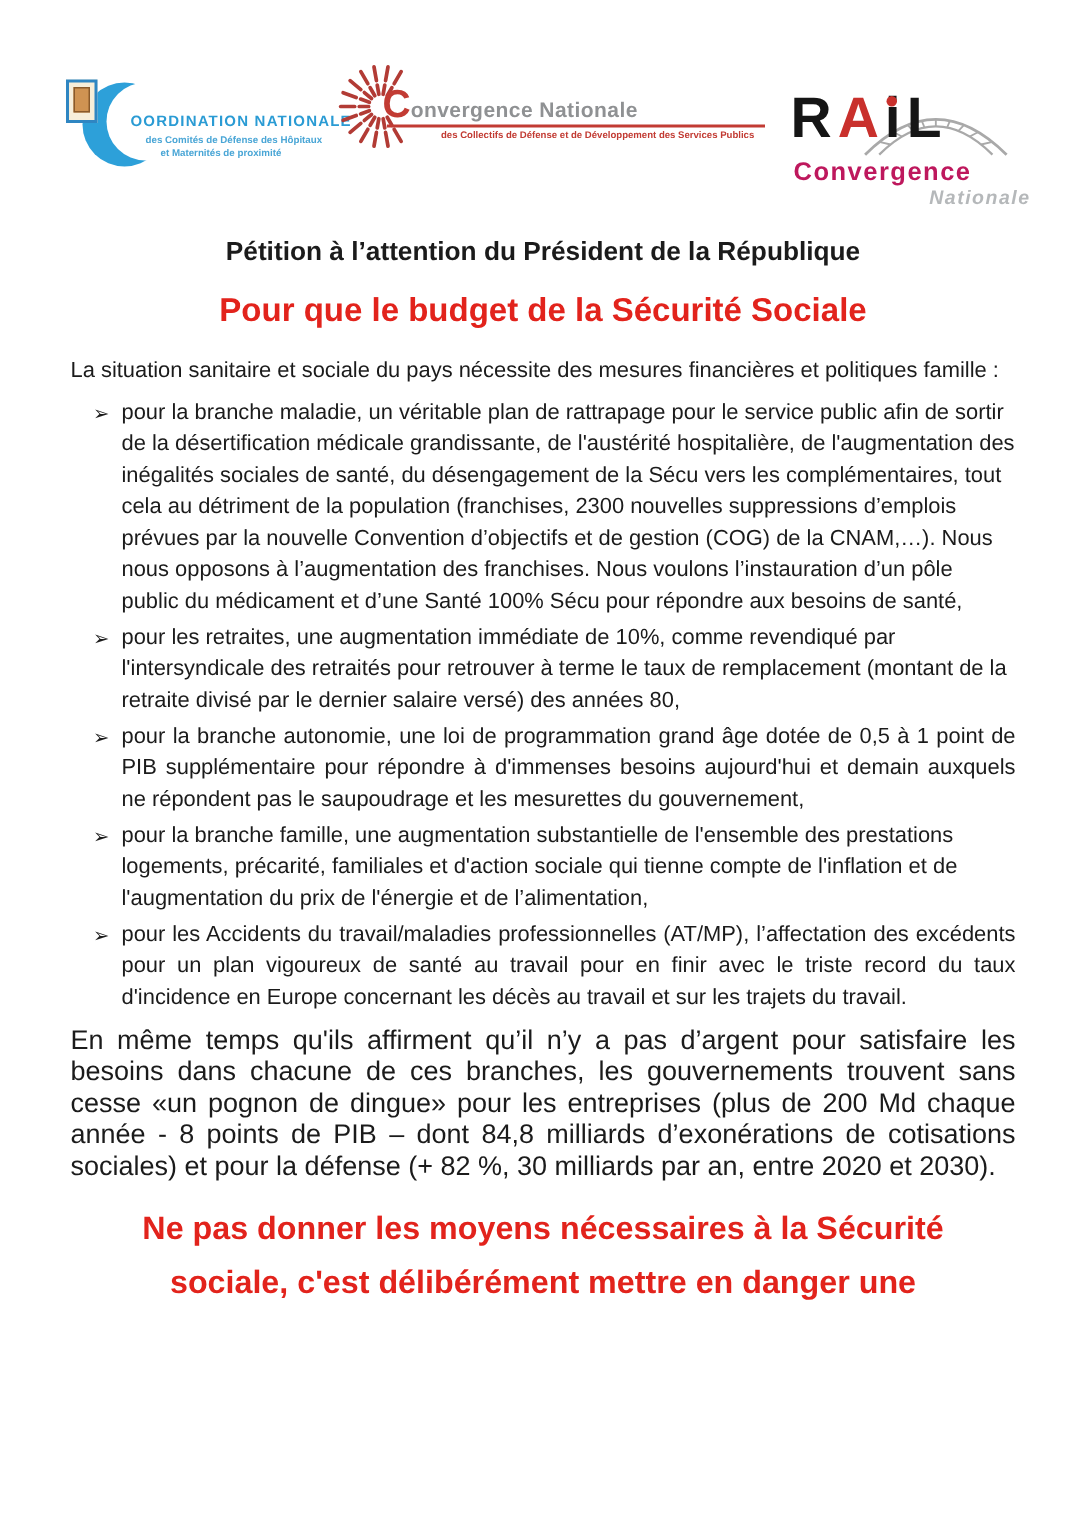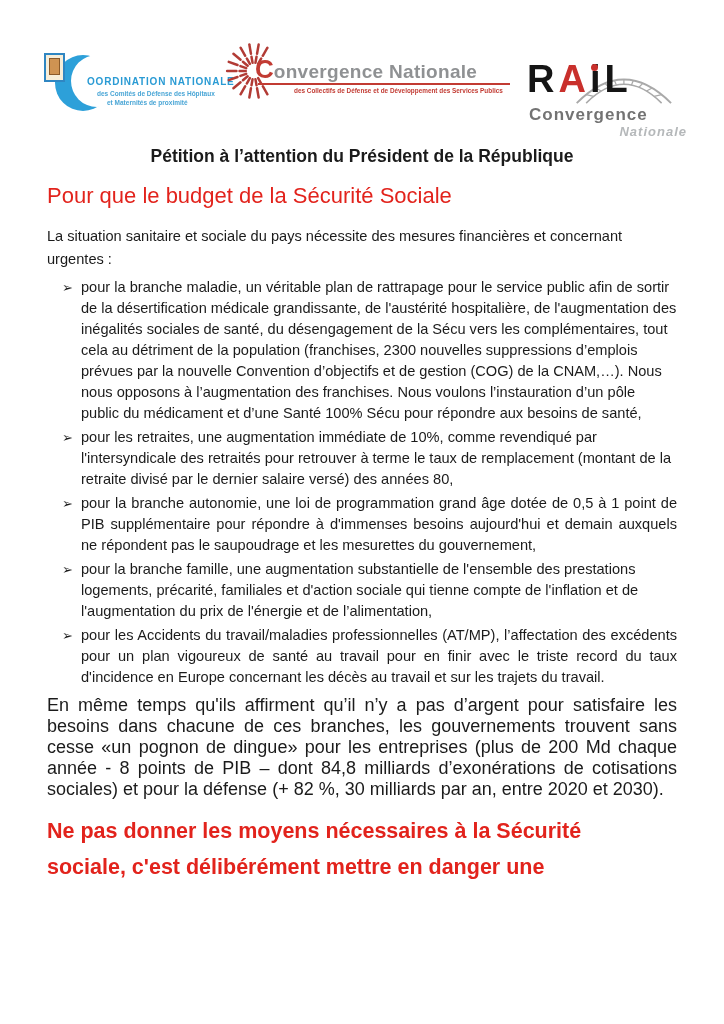--- a/index.html
+++ b/index.html
@@ -19,50 +19,50 @@
     background:#cf9352;border:1px solid #8a5a2a;}
   .coord-title{position:absolute;left:43px;top:24px;font-size:10px;font-weight:700;
     letter-spacing:.8px;color:#2a9bd4;white-space:nowrap;}
   .coord-sub1{position:absolute;left:53px;top:38px;font-size:6.5px;font-weight:700;color:#4aa6d6;white-space:nowrap;}
   .coord-sub2{position:absolute;left:63px;top:47px;font-size:6.5px;font-weight:700;color:#4aa6d6;white-space:nowrap;}
   
   .logo-conv{left:222px;top:42px;width:290px;height:60px;}
   .conv-burst{position:absolute;left:0;top:-2px;}
   .conv-text{position:absolute;left:33px;top:14px;white-space:nowrap;}
   .conv-c{font-size:26px;line-height:26px;font-weight:700;color:#c23b33;}
-  .conv-rest{font-size:19px;font-weight:700;color:#8f9193;letter-spacing:.3px;}
+  .conv-rest{font-size:14px;font-weight:700;color:#8f9193;letter-spacing:.3px;}
   .conv-line{position:absolute;left:36px;top:41px;width:252px;height:2px;background:#c23b33;}
   .conv-sub{position:absolute;left:72px;top:45px;font-size:6.4px;font-weight:700;color:#c23b33;white-space:nowrap;}
   
   .logo-rail{left:525px;top:34px;width:170px;height:86px;margin-top:21px;}
   .rail-arch{position:absolute;left:38px;top:0;}
   .rail-word{position:absolute;left:2px;top:4px;font-size:38px;line-height:40px;
     font-weight:700;letter-spacing:4px;color:#151515;white-space:nowrap;}
   .rail-a{color:#c9302c;}
   .rail-i{position:relative;display:inline-block;}
   .rail-i::after{content:"";position:absolute;top:5px;left:1px;width:7px;height:7px;
     border-radius:50%;background:#c9302c;}
   .rail-conv{position:absolute;left:4px;top:50px;font-size:17px;font-weight:700;
-    letter-spacing:1px;color:#737373;white-space:nowrap;}
+    letter-spacing:1px;color:#be185d;white-space:nowrap;}
   .rail-nat{position:absolute;right:8px;top:69px;font-size:13px;font-weight:700;
     font-style:italic;letter-spacing:1px;color:#b5b8ba;white-space:nowrap;}
   
   .content{padding:146px 47px 0 47px;}
-  .title-black{margin:0;text-align:center;font-size:17.5px;font-weight:700;color:#1b1b1b;}
-  .title-red{margin:12px 0 0 0;text-align:left;font-weight:400;
+  .title-black{margin:11px;text-align:center;font-size:17.5px;font-weight:700;color:#1b1b1b;}
+  .title-red{margin:12px 0 0 0;text-align:center;font-weight:700;
     font-size:22px;line-height:33px;color:#e2231c;}
   .title-red span{display:block;}
   .intro{margin:13px 0 0 0;font-size:14.6px;line-height:23px;}
   ul.points{list-style:none;margin:6px 0 0 15px;padding:0;}
   ul.points li{position:relative;padding-left:19px;font-size:14.6px;line-height:21px;margin-top:3px;}
   ul.points li:first-child{margin-top:0;}
   ul.points li .marker{position:absolute;left:0;top:0;font-size:13px;}
   ul.points li:nth-child(3), ul.points li:nth-child(5){text-align:justify;}
   .closing{margin:7px 0 0 0;font-size:18px;line-height:21px;text-align:justify;}
-  .final{margin:13px 0 0 0;font-weight:700;
+  .final{margin:13px 0 0 0;text-align:center;font-weight:700;
     font-size:21.5px;line-height:36px;color:#e2231c;}
   .final span{display:block;}
 </style>
 </head>
 <body>
 
 <header>
 
   <div class="logo logo-coord">
     <svg class="coord-crescent" width="64" height="62" viewBox="0 0 64 62">
@@ -136,21 +136,21 @@
 </header>
 
 <main class="content">
 
   <h1 class="title-black">Pétition à l’attention du Président de la République</h1>
 
   <h2 class="title-red">
     <span>Pour que le budget de la Sécurité Sociale</span>
   </h2>
 
-  <p class="intro">La situation sanitaire et sociale du pays nécessite des mesures financières et concernant urgentes :</p>
+  <p class="intro">La situation sanitaire et sociale du pays nécessite des mesures financières et politiques famille :</p>
 
   <ul class="points">
     <li>
       <span class="marker">➢</span>
       <span>pour la branche maladie,  un véritable plan de rattrapage pour le service public afin de sortir de la désertification médicale grandissante, de l'austérité hospitalière, de l'augmentation des inégalités sociales de santé, du désengagement de la Sécu vers les complémentaires,  tout cela au détriment de la population (franchises, 2300 nouvelles suppressions d’emplois prévues par la nouvelle Convention d’objectifs et de gestion (COG) de la CNAM,…). Nous nous opposons à l’augmentation des franchises. Nous voulons l’instauration d’un pôle public du médicament et d’une Santé 100% Sécu pour répondre aux besoins de santé,</span>
     </li>
     <li>
       <span class="marker">➢</span>
       <span>pour les retraites, une augmentation immédiate de 10%, comme revendiqué par l'intersyndicale des retraités pour retrouver à terme le taux de remplacement (montant de la retraite divisé par le dernier salaire versé) des années 80,</span>
     </li>

